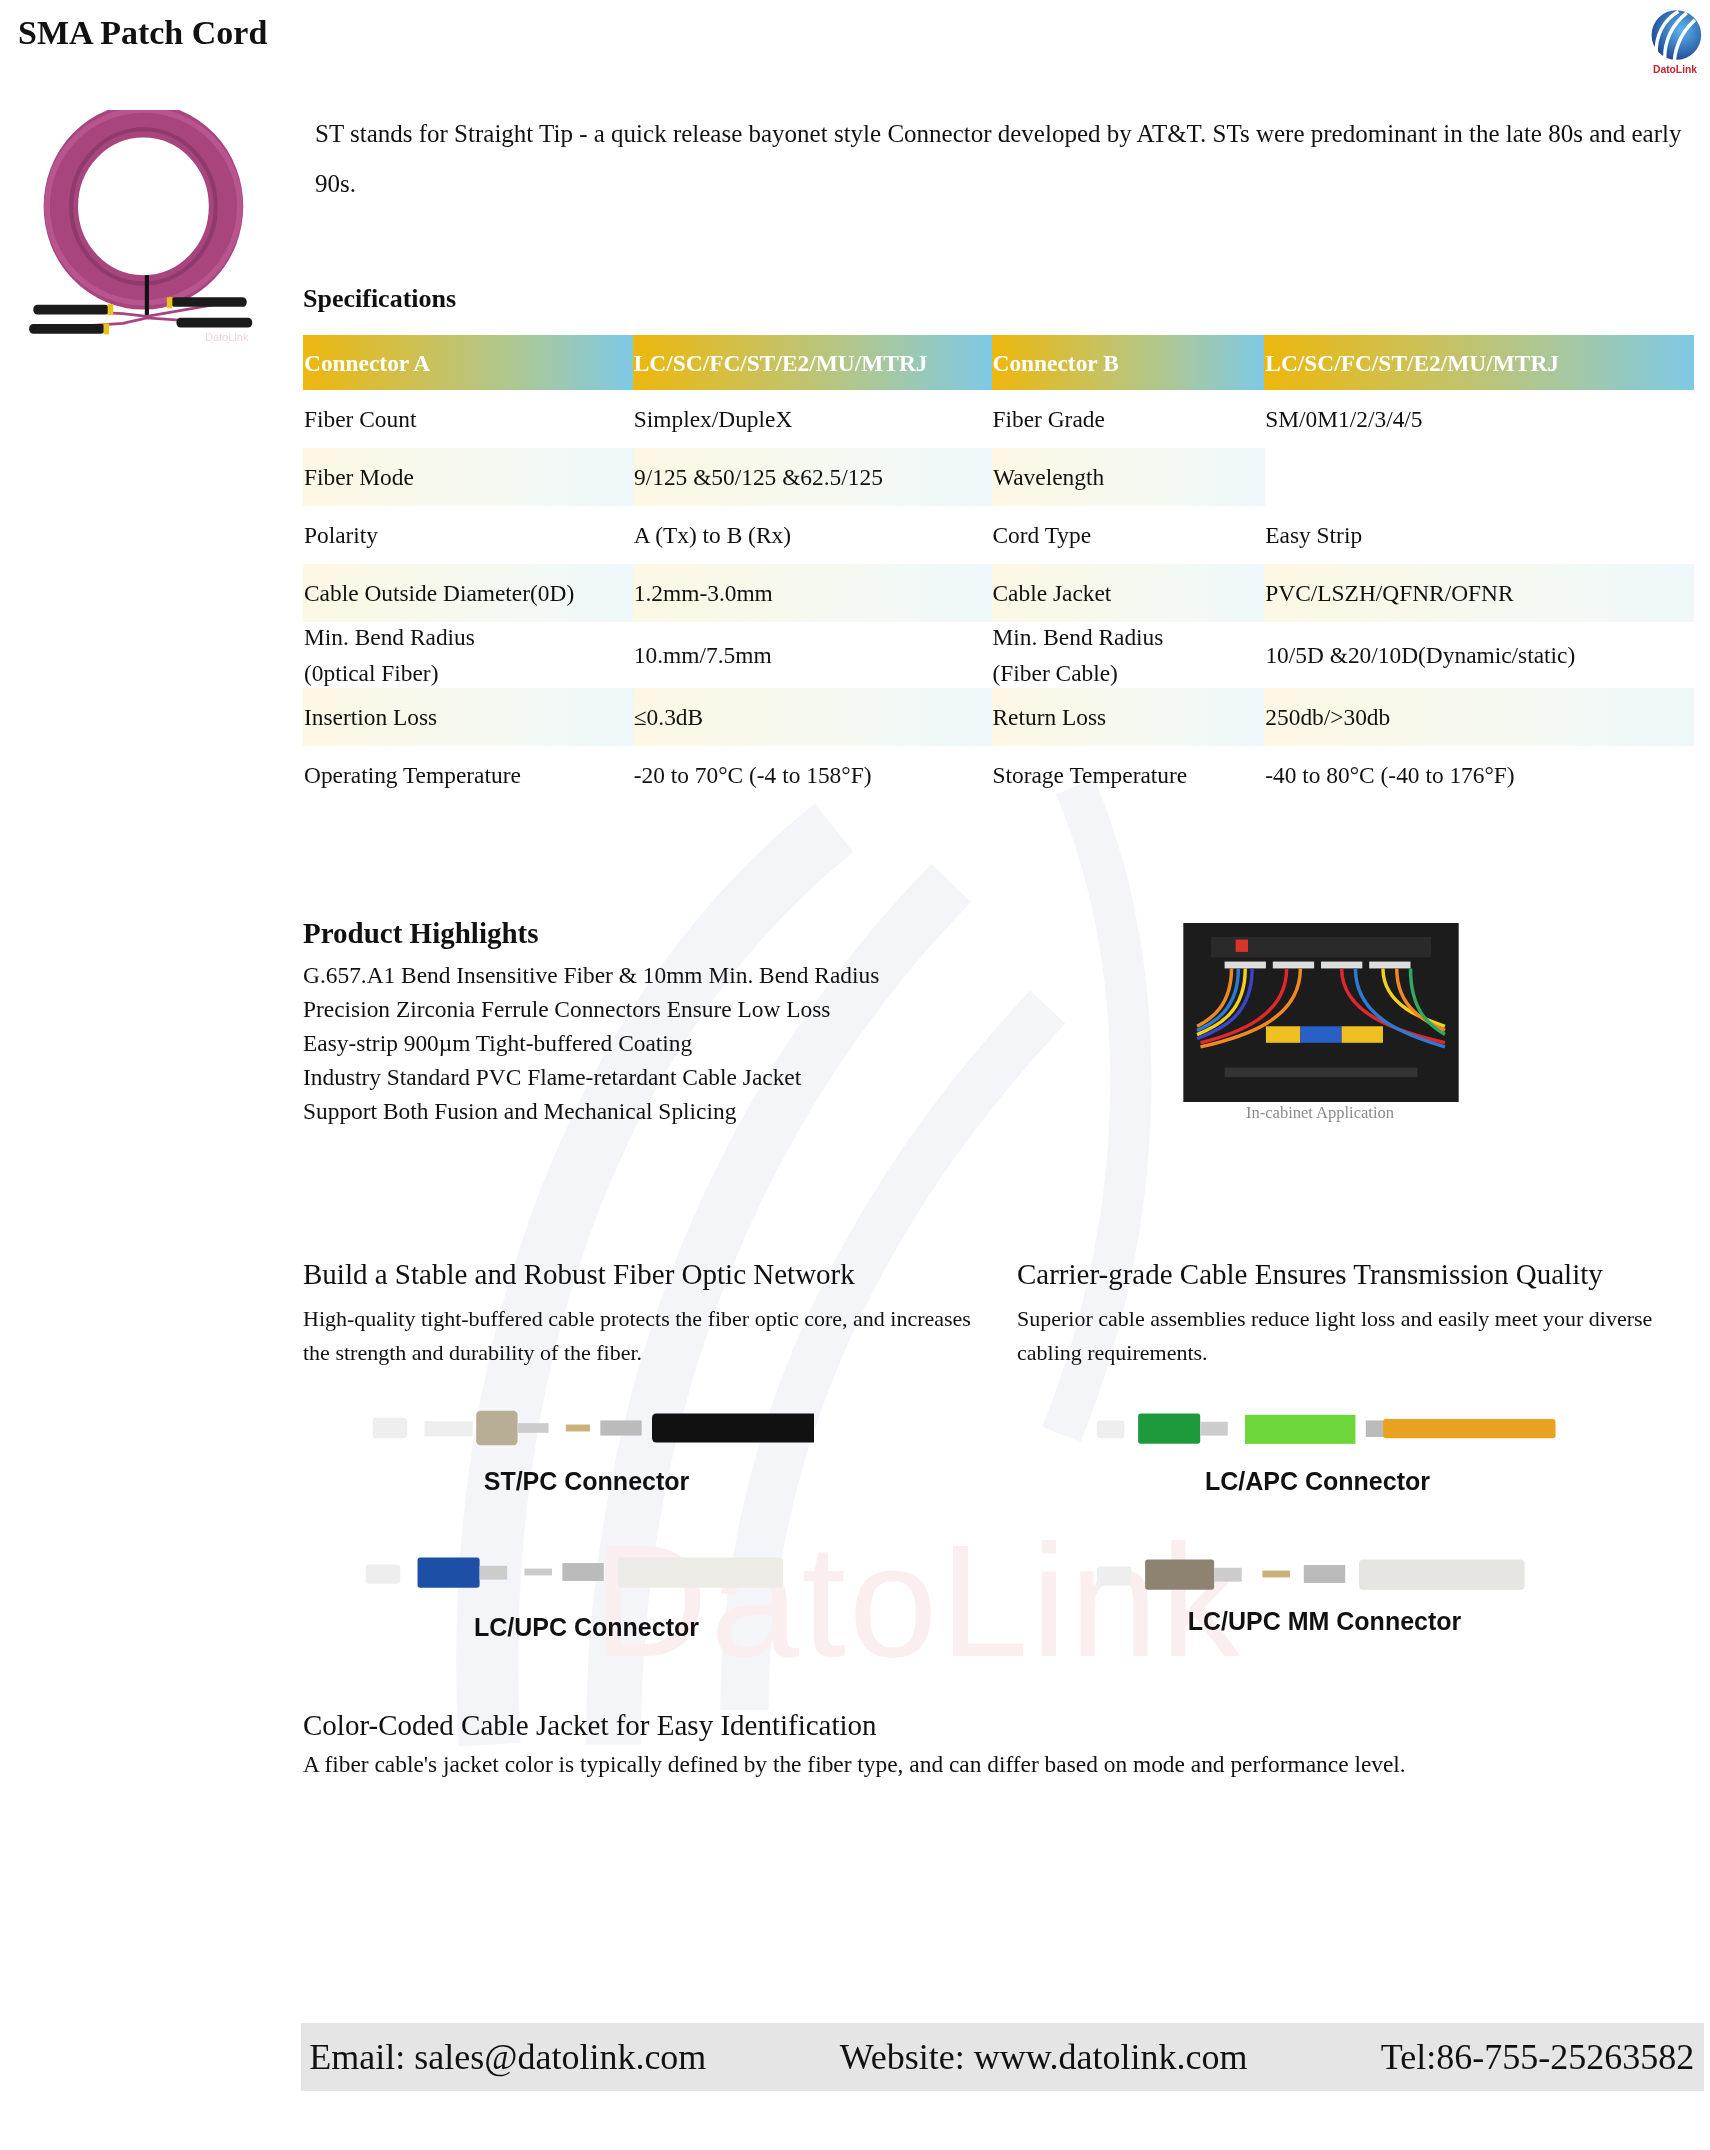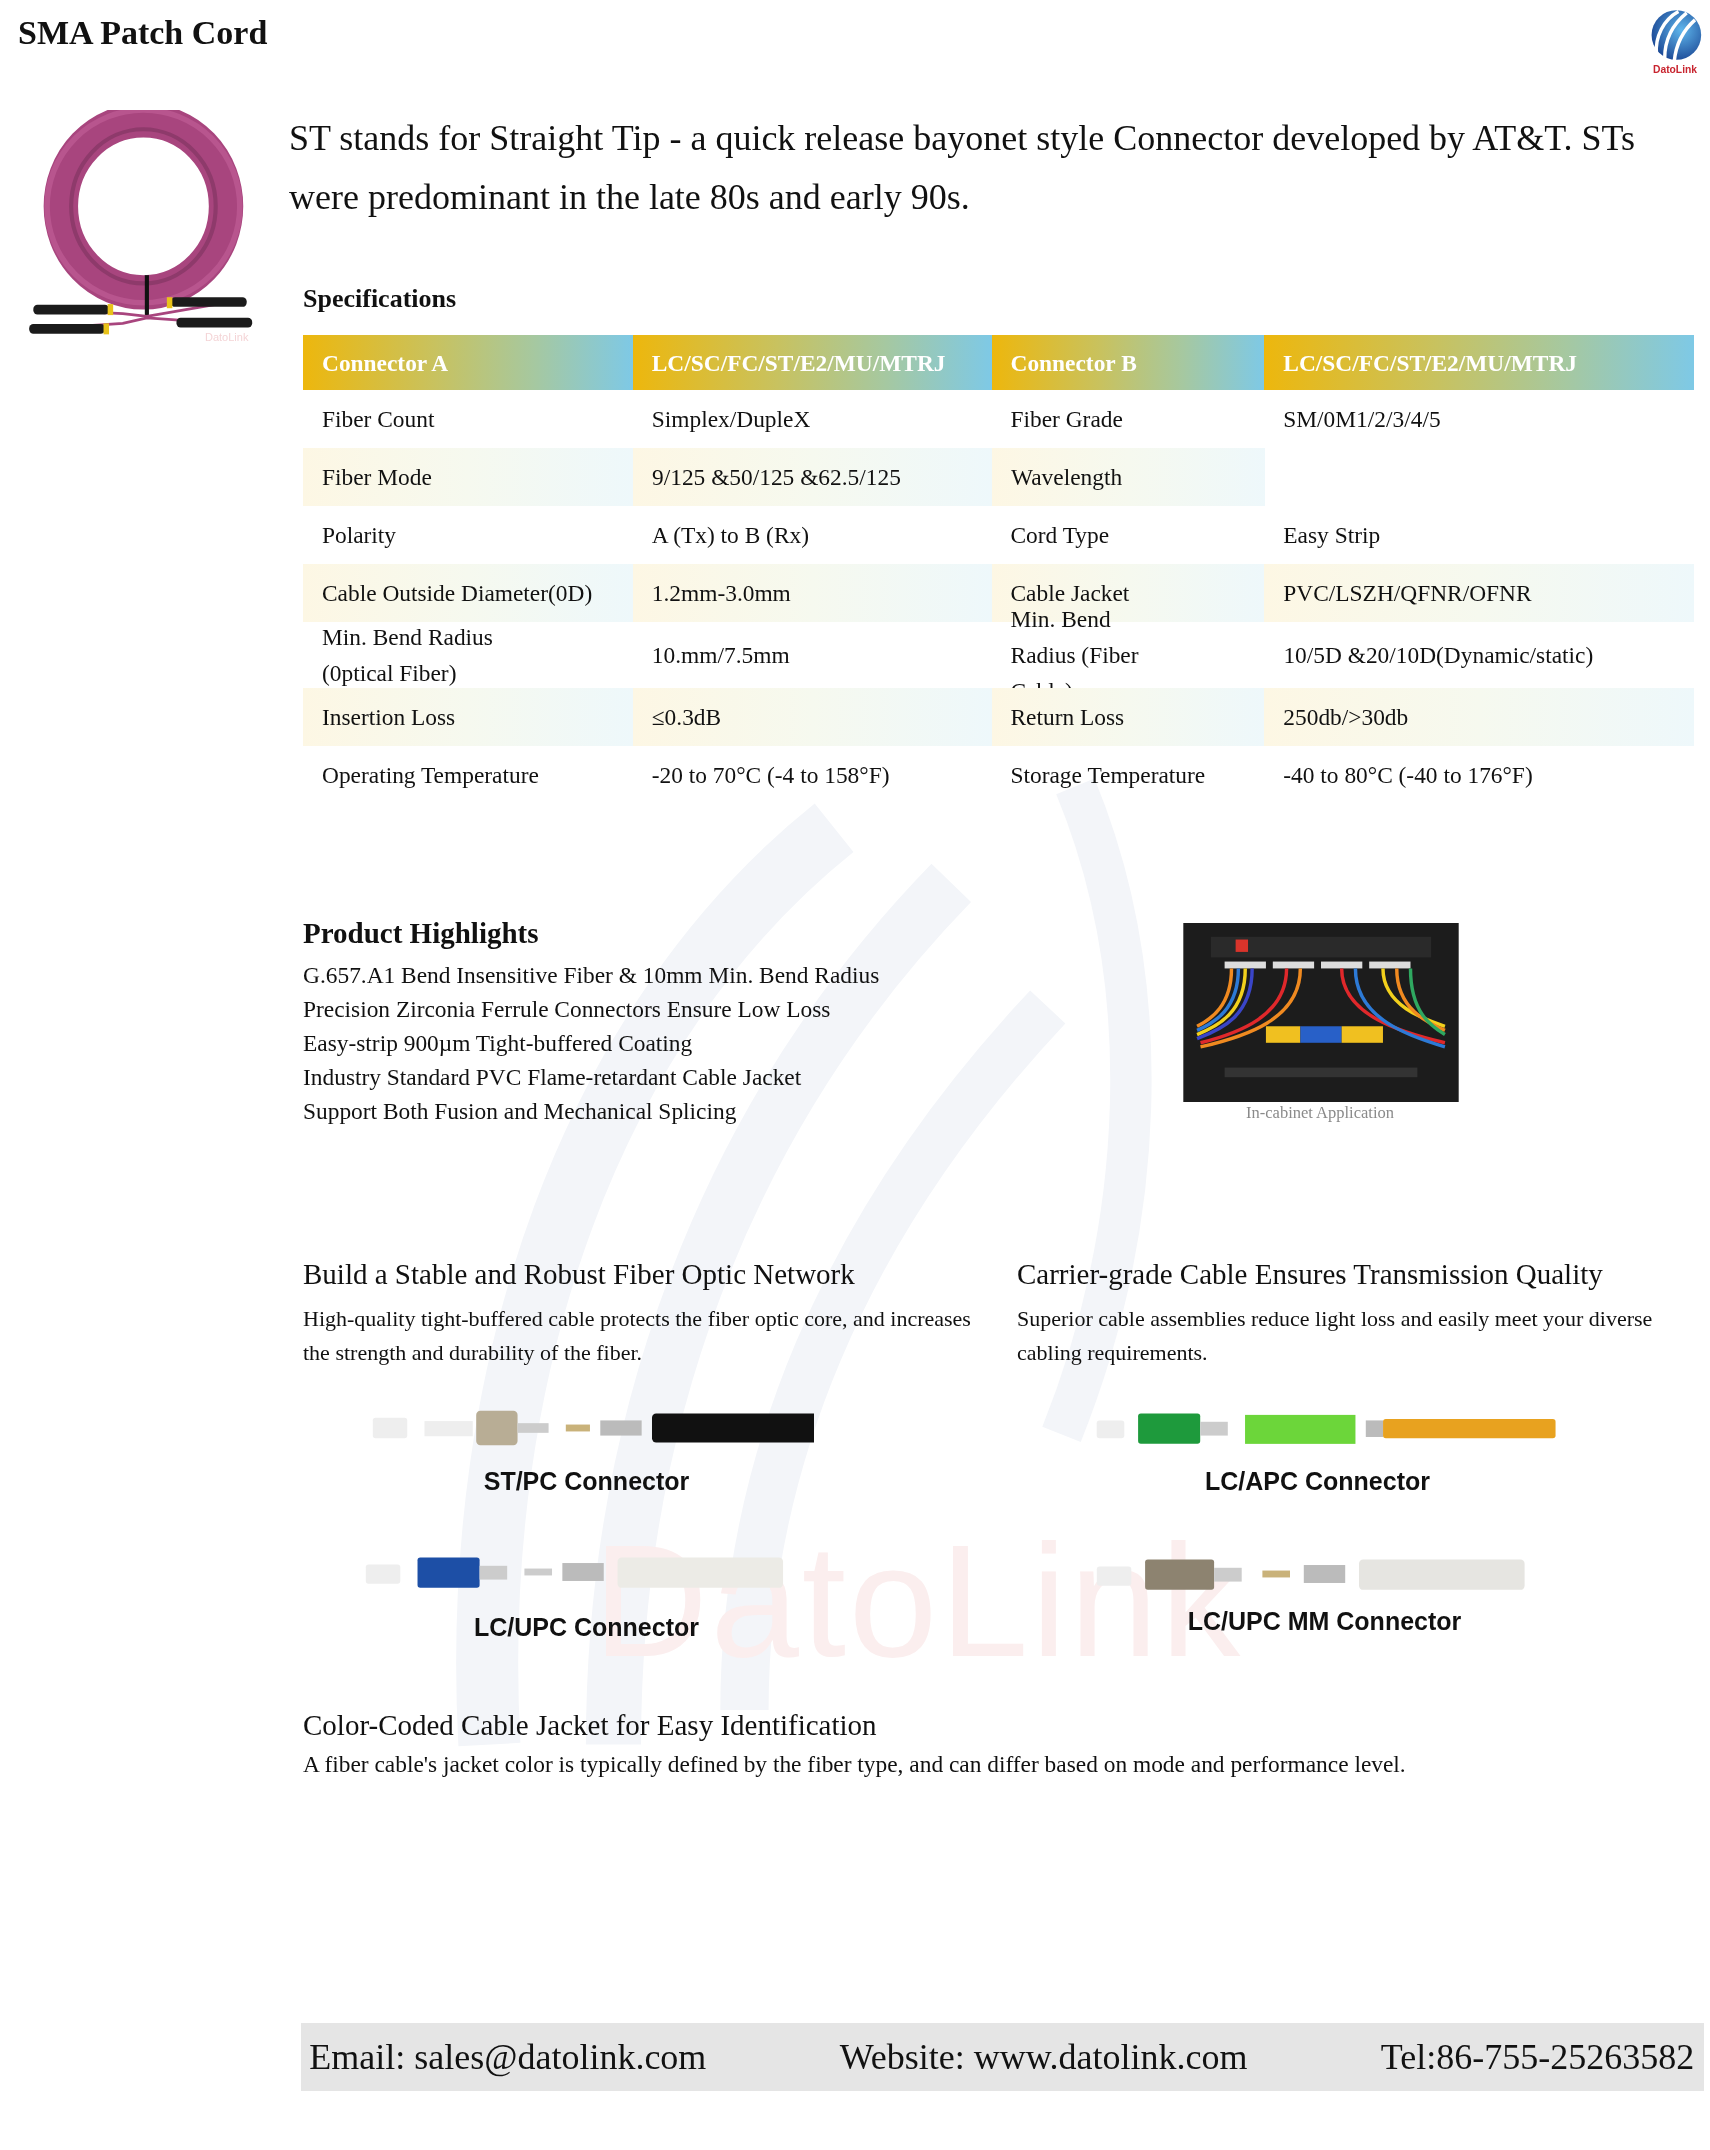--- a/index.html
+++ b/index.html
@@ -11,29 +11,29 @@
   .wm-text { position: absolute; left: 593px; top: 1510px; font-family: "Liberation Sans", "DejaVu Sans", sans-serif; font-size: 159px; color: #fbeeee; letter-spacing: 2.8px; pointer-events: none; z-index: 0; }
 
   .page-title { position: absolute; left: 18px; top: 13.8px; font-size: 34px; font-weight: bold; z-index: 2; }
 
   .logo { position: absolute; left: 1644px; top: 5.5px; width: 62px; height: 69px; z-index: 2; }
   .logo .logo-text { position: absolute; left: 0; top: 58px; width: 62px; text-align: center; font-family: "Liberation Sans", "DejaVu Sans", sans-serif; font-size: 10.3px; color: #c8242f; font-weight: bold; }
 
   .product-img { position: absolute; left: 26px; top: 110px; width: 228px; height: 234px; z-index: 2; }
   .product-img .wm-small { position: absolute; left: 179px; top: 221px; font-family: "Liberation Sans", "DejaVu Sans", sans-serif; font-size: 11px; color: #f4d4d6; }
 
-  .intro { position: absolute; left: 289px; top: 109px; width: 1386px; font-size: 36px; line-height: 59px; z-index: 2; }
+  .intro { position: absolute; left: 315px; top: 109px; width: 1386px; font-size: 25px; line-height: 50px; z-index: 2; }
 
   .spec-title { position: absolute; left: 303px; top: 284px; font-size: 26px; font-weight: bold; z-index: 2; }
 
   .spec-table { position: absolute; left: 303px; top: 335px; width: 1391px; z-index: 2; border-collapse: collapse; font-size: 23.4px; }
   .spec-row { display: flex; height: 58px; }
   .spec-row.tall { height: 66px; }
   .spec-row.header { height: 55px; }
-  .cell { display: flex; align-items: center; padding-left: 19px; line-height: 36px; }
+  .cell { display: flex; align-items: center; padding-left: 1px; line-height: 36px; }
   .c1 { width: 330px; }
   .c2 { width: 359px; }
   .c3 { width: 273px; }
   .c4 { width: 430px; }
   .header .cell { color: #ffffff; font-weight: bold; background: linear-gradient(90deg, #edb70d 0%, #c8c25f 40%, #a6c8a0 70%, #7ec9e6 100%); }
   .shade .cell { background: linear-gradient(90deg, #fdf7e4 0%, #f6f9ef 50%, #eef8fb 100%); }
 
   .hl-title { position: absolute; left: 303px; top: 917px; font-size: 29px; font-weight: bold; z-index: 2; }
   .hl-list { position: absolute; left: 303px; top: 958px; list-style: none; font-size: 23.4px; line-height: 34px; z-index: 2; }
 

